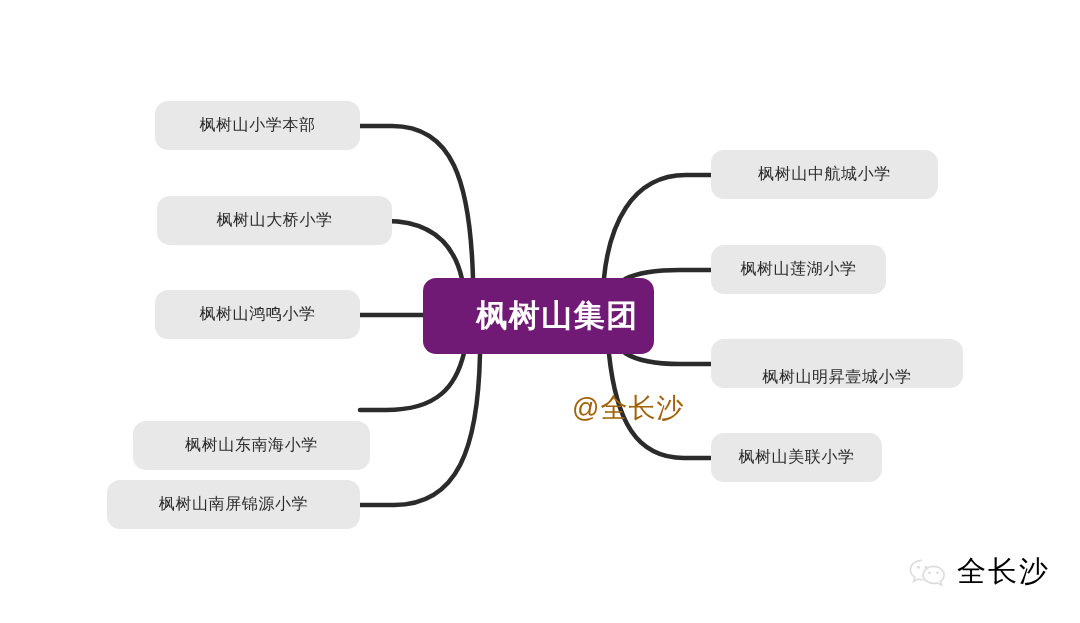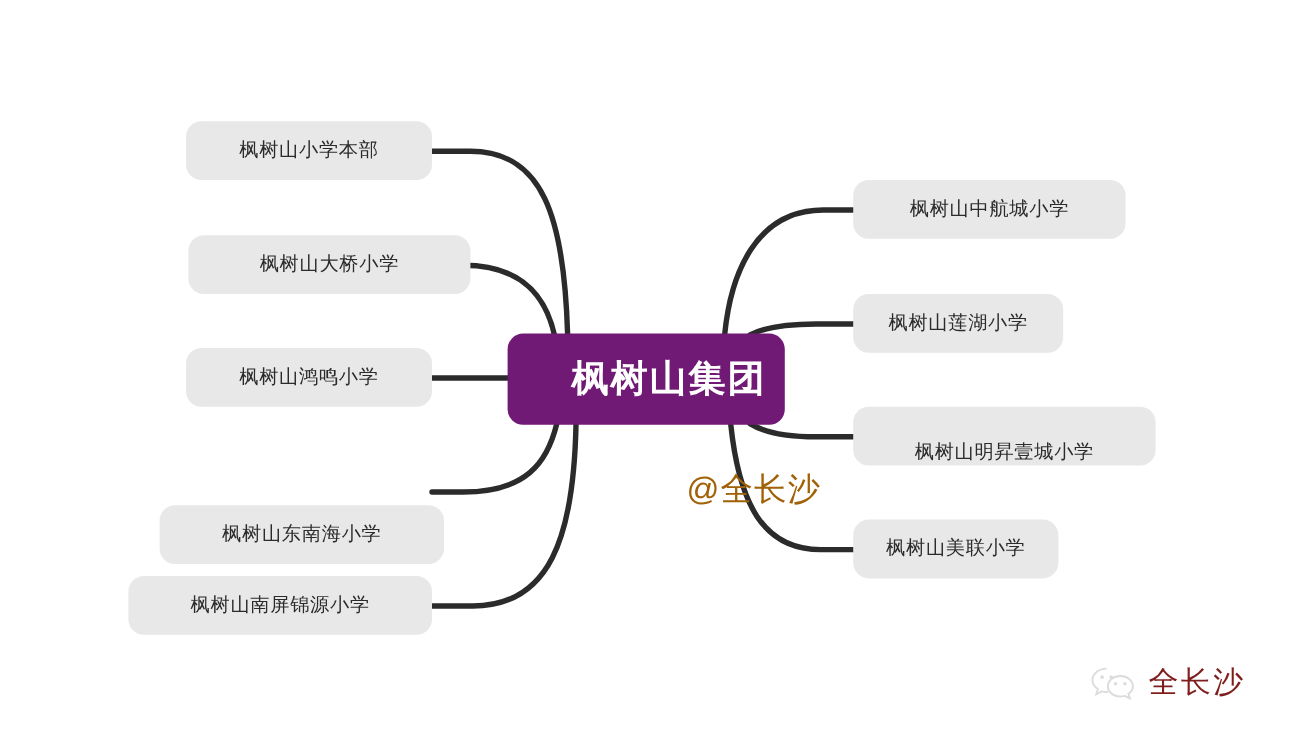--- a/index.html
+++ b/index.html
@@ -78,22 +78,22 @@
   #brand-mark {
     position: absolute;
     left: 908px;
     top: 552px;
     display: flex;
     align-items: center;
     gap: 9px;
     user-select: none;
   }
   #brand-text {
-    font-size: 25px;
-    color: #7f1d1d;
+    font-size: 29px;
+    color: #000000;
     letter-spacing: 2px;
     white-space: nowrap;
   }
 </style>
 </head>
 <body>
 
 <div id="canvas">
 
   <svg id="edges" viewBox="0 0 1080 623" xmlns="http://www.w3.org/2000/svg">

